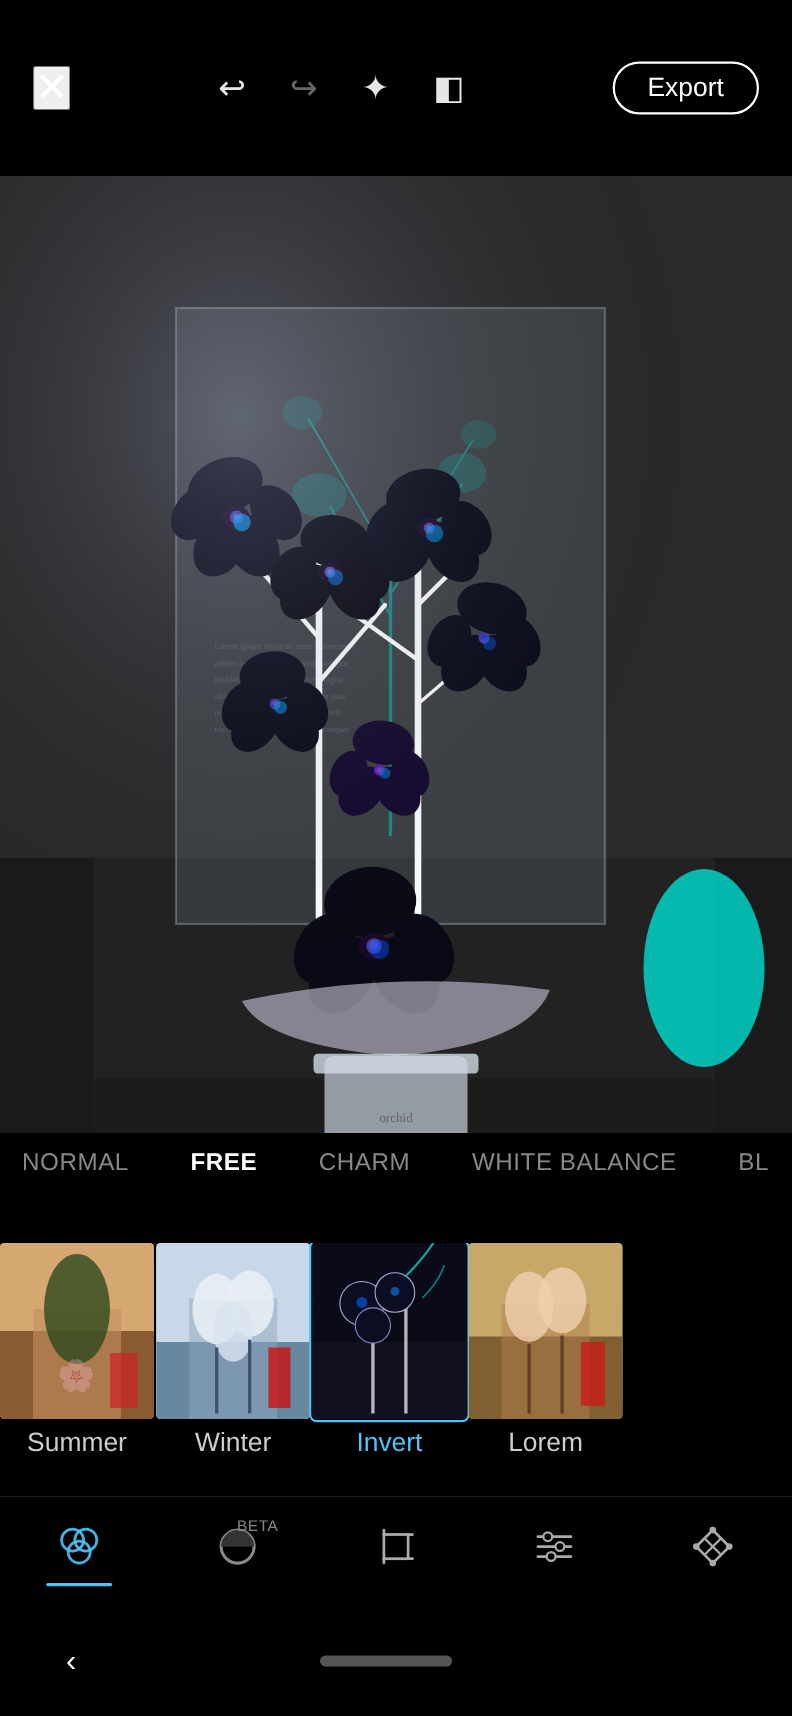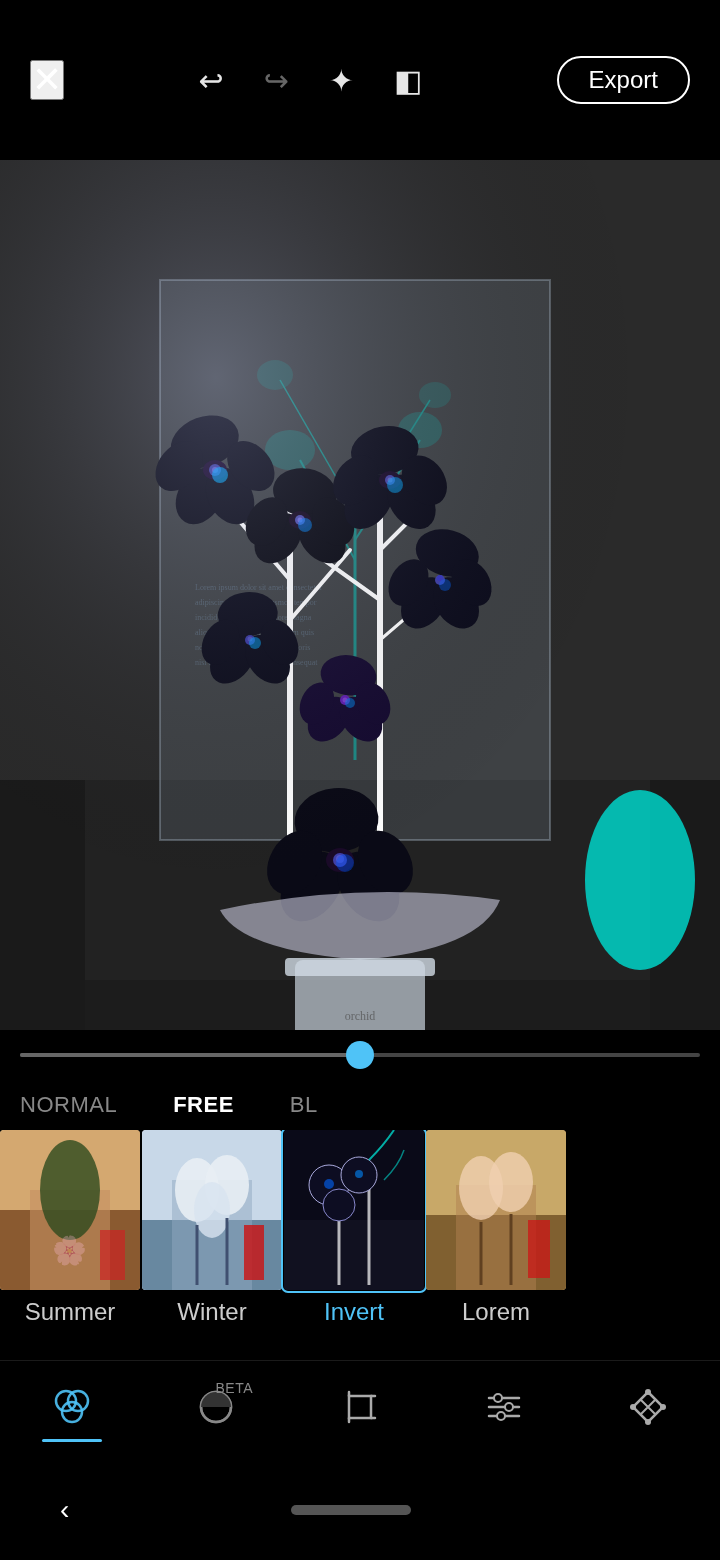--- a/index.html
+++ b/index.html
@@ -105,21 +105,21 @@
       width: 28px;
       height: 28px;
       border-radius: 50%;
       background: #4fc3f7;
       cursor: pointer;
     }
 
     
     .filter-tabs {
       position: absolute;
-      top: 1080px;
+      top: 1032px;
       left: 0;
       width: 720px;
       height: 50px;
       display: flex;
       align-items: center;
       background: #000;
       overflow-x: auto;
       scrollbar-width: none;
     }
     .filter-tabs::-webkit-scrollbar { display: none; }
@@ -430,20 +430,22 @@
 <div class="slider-area">
   <div class="slider-track">
     <div class="slider-fill"></div>
     <div class="slider-thumb"></div>
   </div>
 </div>
 
 <div class="filter-tabs">
   <div class="filter-tab first">NORMAL</div>
   <div class="filter-tab active">FREE</div>
+  <div class="filter-tab">CHARM</div>
+  <div class="filter-tab">WHITE BALANCE</div>
   <div class="filter-tab">BL</div>
 </div>
 
 <div class="filter-strip">
 
   <div class="filter-thumb">
     <div class="filter-thumb-img thumb-summer">
       <div class="thumb-inner">
         <svg width="140" height="160" viewBox="0 0 140 160">
           <rect width="140" height="160" fill="#d4a870"></rect>

